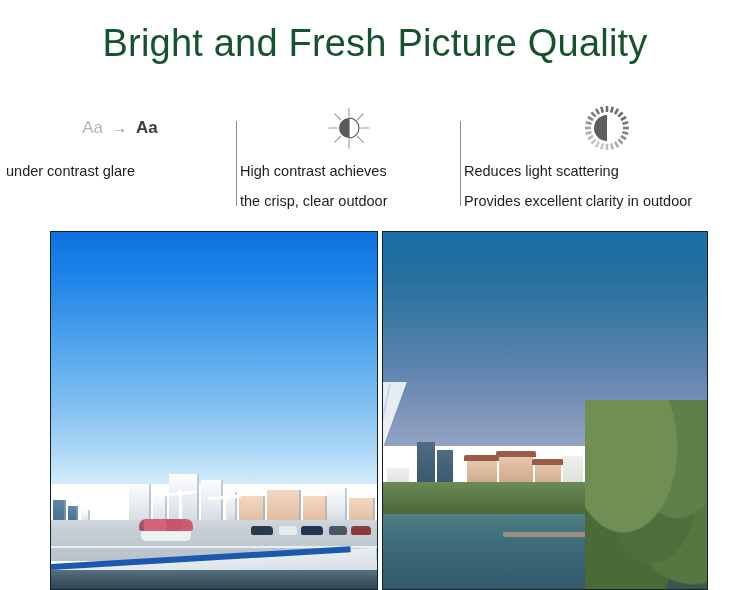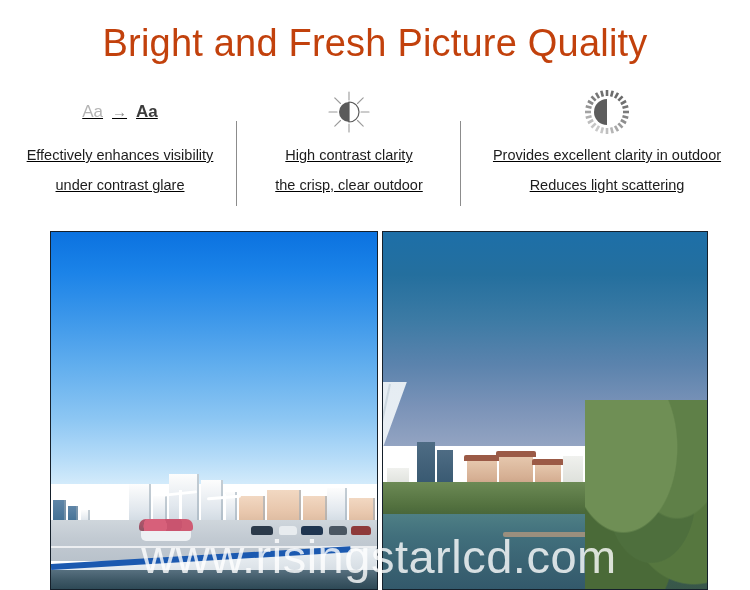--- a/index.html
+++ b/index.html
@@ -18,38 +18,37 @@
   
   .page-title {
     position: absolute;
     left: 0; right: 0;
     top: 22px;
     text-align: center;
     font-family: "Liberation Sans", sans-serif;
     font-size: 38px;
     font-weight: 400;
     letter-spacing: .2px;
-    color: #c2410c;
+    color: #14532d;
     white-space: nowrap;
   }
 
   
   .features {
     position: absolute;
     left: 0;
     top: 88px;
     width: 750px;
     height: 125px;
   }
   .feature {
     position: absolute;
-    top: 0;
+    top: 16px;
     height: 125px;
-    text-align: center;
-    text-decoration: underline;
+    text-align: left;
   }
   .feature-1 { left: 6px;   width: 228px; }
   .feature-2 { left: 240px; width: 218px; }
   .feature-3 { left: 464px; width: 286px; }
 
   .feature-icon {
     height: 48px;
     display: flex;
     align-items: center;
     justify-content: center;
@@ -287,42 +286,41 @@
 <div class="features">
 
   <div class="feature feature-1">
     <div class="feature-icon">
       <div class="aa-icon">
         <span class="aa-dim">Aa</span>
         <span class="aa-arrow">→</span>
         <span class="aa-bold">Aa</span>
       </div>
     </div>
-    <div class="feature-line">Effectively enhances visibility</div>
     <div class="feature-line">under contrast glare</div>
   </div>
 
   <div class="feature feature-2">
     <div class="feature-icon">
       <svg width="52" height="48" viewBox="0 0 52 48">
         <g stroke="#9a9a9a" stroke-width="1.1" stroke-linecap="round">
           <line x1="26" y1="4" x2="26" y2="12"></line>
           <line x1="26" y1="36" x2="26" y2="44"></line>
           <line x1="6" y1="24" x2="14" y2="24"></line>
           <line x1="38" y1="24" x2="46" y2="24"></line>
           <line x1="11.8" y1="9.8" x2="17.5" y2="15.5"></line>
           <line x1="34.5" y1="32.5" x2="40.2" y2="38.2"></line>
           <line x1="40.2" y1="9.8" x2="34.5" y2="15.5"></line>
           <line x1="17.5" y1="32.5" x2="11.8" y2="38.2"></line>
         </g>
         <path d="M26 14 a10 10 0 0 0 0 20 z" fill="#5a5a5a"></path>
         <path d="M26 14 a10 10 0 0 1 0 20 z" fill="#ffffff" stroke="#5a5a5a" stroke-width="1.2"></path>
       </svg>
     </div>
-    <div class="feature-line">High contrast clarity</div>
+    <div class="feature-line">High contrast achieves</div>
     <div class="feature-line">the crisp, clear outdoor</div>
   </div>
 
   <div class="feature feature-3">
     <div class="feature-icon">
       <svg width="50" height="48" viewBox="0 0 50 48">
         <g transform="translate(25,24)">
           <g stroke-linecap="butt" stroke-width="2.6">
             <line y1="-22" y2="-16" stroke="#6e6e6e" transform="rotate(0)"></line>
             <line y1="-22" y2="-16" stroke="#6e6e6e" transform="rotate(15)"></line>
@@ -346,22 +344,22 @@
             <line y1="-22" y2="-16" stroke="#949494" transform="rotate(285)"></line>
             <line y1="-22" y2="-16" stroke="#888888" transform="rotate(300)"></line>
             <line y1="-22" y2="-16" stroke="#7e7e7e" transform="rotate(315)"></line>
             <line y1="-22" y2="-16" stroke="#767676" transform="rotate(330)"></line>
             <line y1="-22" y2="-16" stroke="#707070" transform="rotate(345)"></line>
           </g>
           <path d="M0 -13 a13 13 0 0 0 0 26 z" fill="#5d5d5d"></path>
         </g>
       </svg>
     </div>
+    <div class="feature-line">Reduces light scattering</div>
     <div class="feature-line">Provides excellent clarity in outdoor</div>
-    <div class="feature-line">Reduces light scattering</div>
   </div>
 
   <div class="divider divider-1"></div>
   <div class="divider divider-2"></div>
 </div>
 
 <div class="photo-frame">
 
   <div class="photo-half photo-left">
     <div class="scene">
@@ -443,14 +441,13 @@
         <div class="rbldg roof" style="left:262px; width:20px; height:22px;"></div>
       </div>
 
       <div class="greenbelt-right"></div>
       <div class="water-right"></div>
       <div class="jetty"></div>
       <div class="trees-right"></div>
     </div>
   </div>
 
-  <div class="watermark">www.risingstarlcd.com</div>
 </div>
 
 </body></html>

